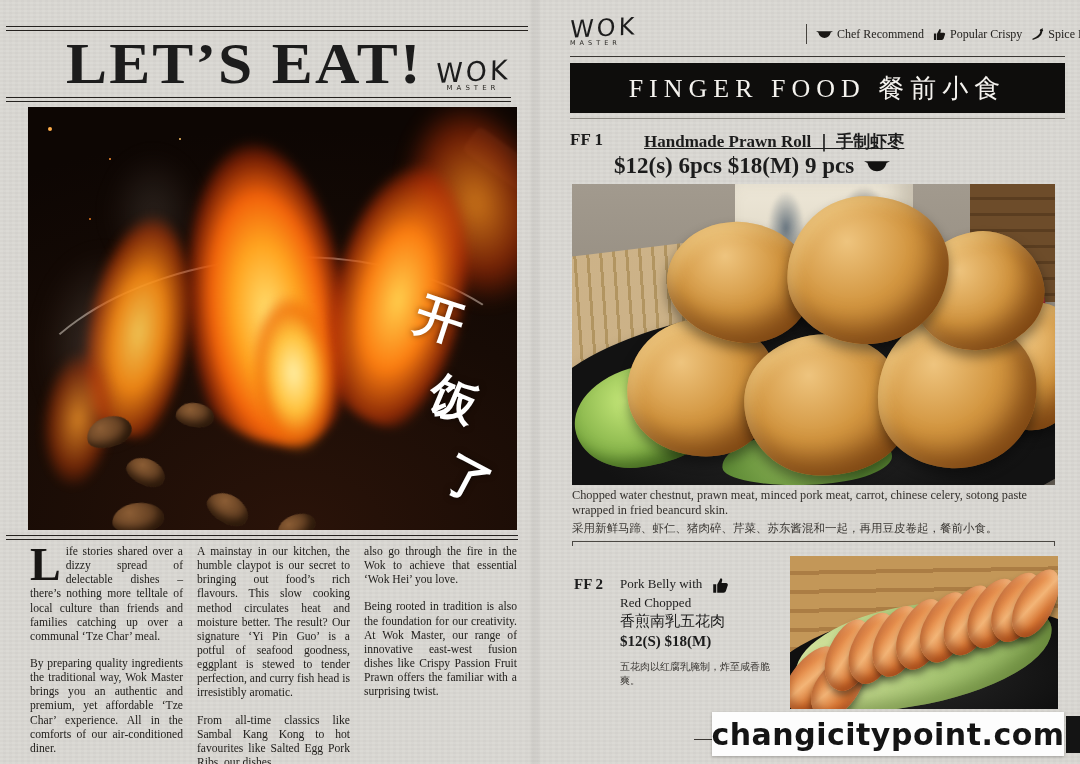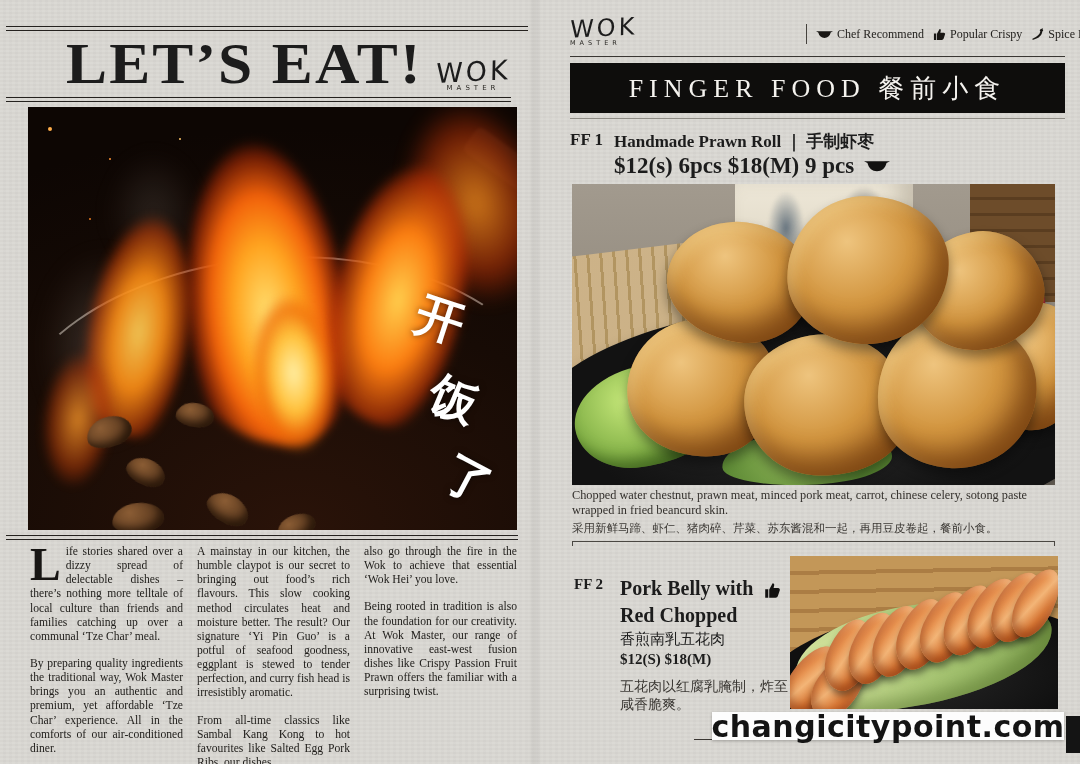--- a/index.html
+++ b/index.html
@@ -71,25 +71,25 @@
   .legend{display:flex;align-items:center;gap:9px;font-size:12px;color:#24221f;}
   .legend .bar{width:1px;height:20px;background:#45423d;}
   .legend .item{display:flex;align-items:center;gap:4px;white-space:nowrap;justify-content:space-between;}
   .banner{left:570px;top:63px;width:495px;height:50px;background:#0e0d0c;color:#f4f2ee;
     display:flex;align-items:center;justify-content:center;font-size:26px;letter-spacing:6px;}
   .ff-code{font-weight:bold;font-size:17px;}
   .ff-name{font-weight:bold;font-size:17px;}
   .ff-price{font-weight:bold;font-size:23px;}
   .cap-en{font-size:12.3px;line-height:1.25;color:#33302c;}
   .cap-zh{font-size:11.5px;color:#3a3733;font-family:"Liberation Sans",sans-serif;}
-  .ff2-name{font-weight:bold;font-size:20px;line-height:1.35;}
+  .ff2-name{font-weight:normal;font-size:13px;line-height:1.35;}
   .ff2-zh{font-size:15px;line-height:1.35;}
   .ff2-price{font-weight:bold;font-size:15px;margin-top:2px;}
   .ff2-desc-en{font-size:11.3px;line-height:1.25;color:#3a3733;}
-  .ff2-desc-zh{font-size:14px;color:#3a3733;font-family:"Liberation Sans",sans-serif;margin-top:10px;}
+  .ff2-desc-zh{font-size:10px;color:#3a3733;font-family:"Liberation Sans",sans-serif;margin-top:10px;}
   .tickline{border-top:1px solid #4a4742;}
   .tickline:before,.tickline:after{content:"";position:absolute;top:0;width:1px;height:4px;background:#4a4742;}
   .tickline:before{left:0;} .tickline:after{right:0;}
 
   
   .dish1{left:572px;top:184px;width:483px;height:301px;overflow:hidden;background:linear-gradient(#a29a8e,#8e8679 60%,#7d7569);}
   .dish1 *{position:absolute;}
   .mat{left:-15px;top:62px;width:210px;height:120px;transform:rotate(-7deg);border-radius:8px;opacity:.95;
     background:repeating-linear-gradient(93deg,#cfb488 0 10px,#b3955f 10px 13px);}
   .jar{left:163px;top:-10px;width:178px;height:138px;border-radius:12px 12px 20px 20px;
@@ -123,21 +123,21 @@
   .plate2{left:-35px;top:52px;width:350px;height:150px;transform:rotate(-7deg);border-radius:50%;
     background:radial-gradient(closest-side,#242424,#101010 85%);}
   .leaf{left:4px;top:48px;width:260px;height:100px;transform:rotate(-9deg);
     background:linear-gradient(100deg,#d8e6a2 0%,#a7c573 55%,#85a854 100%);
     border-radius:48% 52% 60% 40%/55% 45% 60% 40%;box-shadow:inset -10px -10px 16px rgba(70,100,30,.45);}
   .slice{width:42px;height:74px;border-radius:50% 50% 46% 54%/58% 55% 45% 42%;
     background:linear-gradient(105deg,#c2541e 0%,#e89452 32%,#f3b577 48%,#d97a38 72%,#b04a18 100%);
     box-shadow:inset 0 -7px 10px rgba(130,45,8,.55), inset 0 5px 7px rgba(255,215,170,.45), 3px 4px 7px rgba(0,0,0,.45);}
 
   
-  .wm-box{left:712px;top:712px;width:352px;height:28px;background:#fdfdfd;display:flex;align-items:center;justify-content:center;
+  .wm-box{left:712px;top:712px;width:352px;height:44px;background:#fdfdfd;display:flex;align-items:center;justify-content:center;
     box-shadow:0 1px 3px rgba(0,0,0,.25);}
   .wm-text{font-family:"DejaVu Sans",sans-serif;font-weight:bold;font-size:30px;color:#141414;letter-spacing:0.5px;}
   .wm-square{left:1066px;top:716px;width:14px;height:37px;background:#141414;}
   .icon{display:inline-block;vertical-align:middle;}
   svg{display:block;}
 </style>
 </head>
 <body>
 
 <div class="sheet">
@@ -229,21 +229,21 @@
   </div>
 
   <div class="abs rule" style="left:570px;top:56px;width:495px;"></div>
 
   <div class="abs banner">
     <span>FINGER FOOD 餐前小食</span>
   </div>
   <div class="abs rule" style="left:570px;top:118px;width:495px;border-top-color:#8f8c85;"></div>
 
   <div class="abs ff-code" style="left:570px;top:130px;">FF 1</div>
-  <div class="abs ff-name" style="left:614px;top:130px;">Handmade Prawn Roll ｜ 手制虾枣</div>
+  <div class="abs ff-name" style="left:644px;top:130px;text-decoration:underline;">Handmade Prawn Roll ｜ 手制虾枣</div>
   <div class="abs" style="left:614px;top:153px;display:flex;align-items:center;gap:10px;">
     <span class="ff-price">$12(s) 6pcs  $18(M) 9 pcs</span>
     <span class="icon">
       <svg width="26" height="14" viewBox="0 0 24 12" fill="#131211">
           <path d="M0 1.5 h24 l-3.2 1.8 c-1.4 5.2-4.4 7.6-8.8 7.6 s-7.4-2.4-8.8-7.6 Z"></path>
         </svg>
     </span>
   </div>
 
   <div class="abs dish1">

